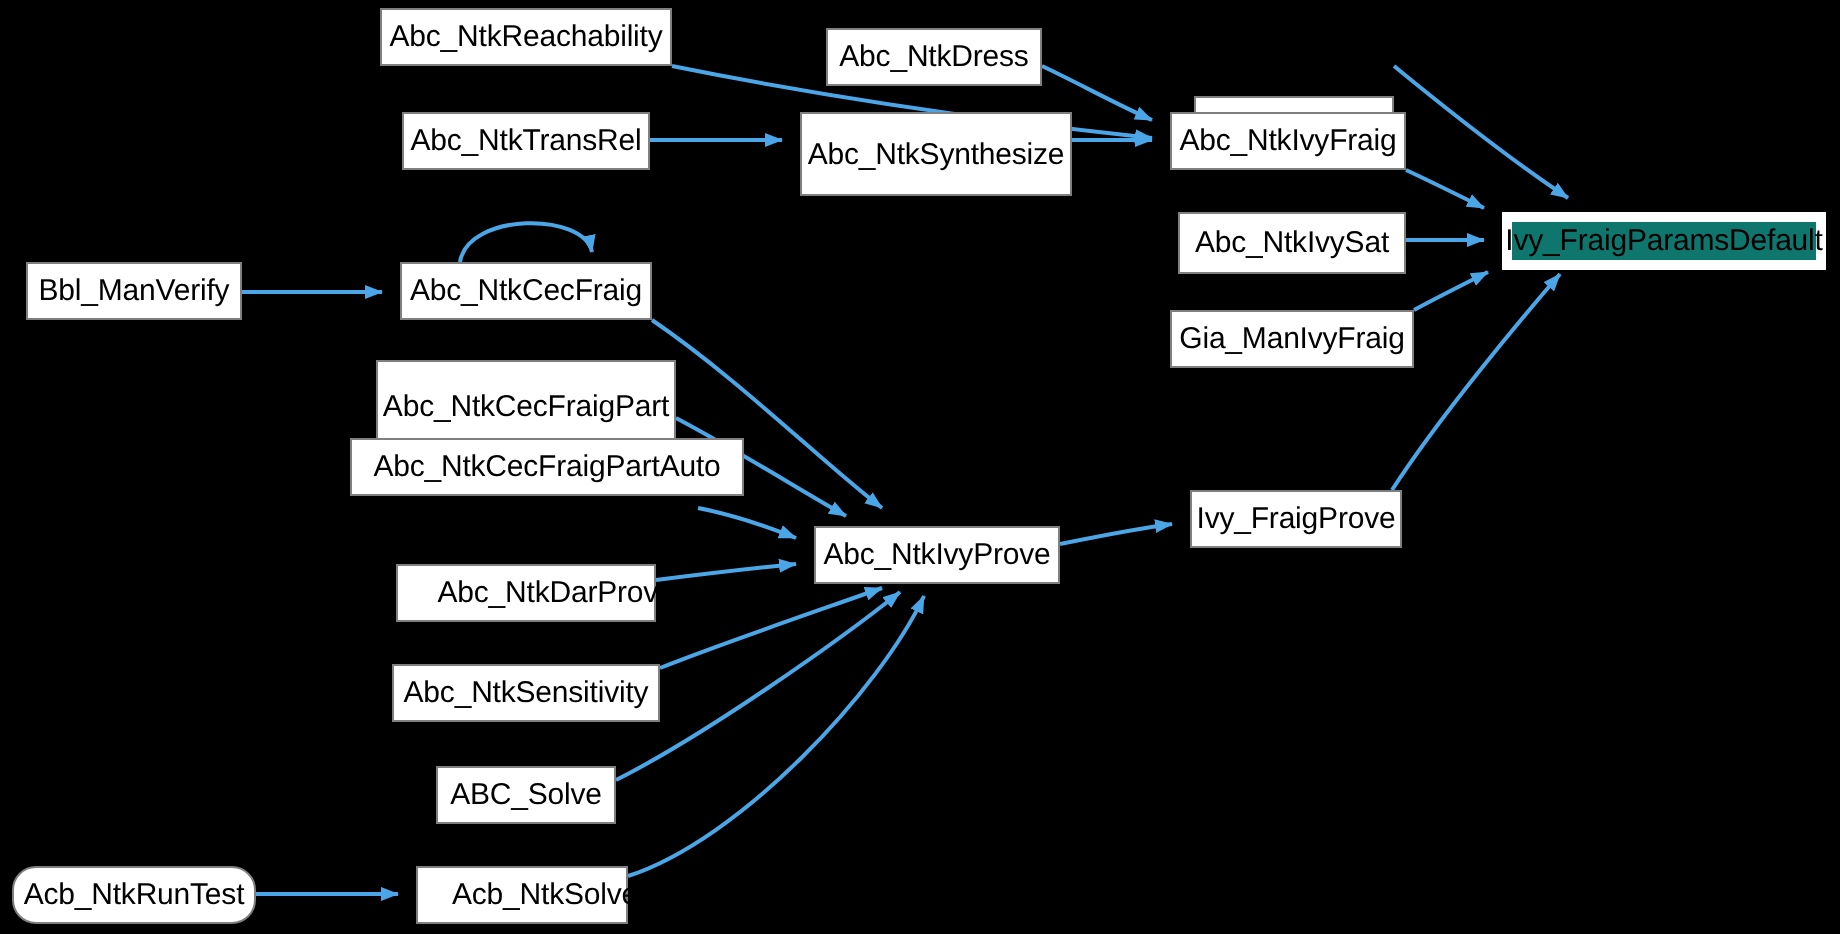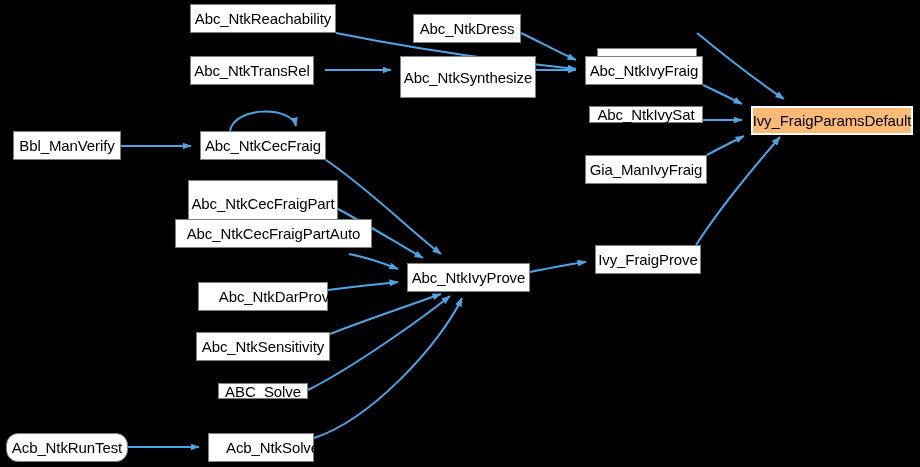--- a/index.html
+++ b/index.html
@@ -31,22 +31,22 @@
     font-size: 15px;
     line-height: 1;
     display: flex;
     align-items: center;
     justify-content: center;
     white-space: nowrap;
     letter-spacing: -0.1px;
     z-index: 5;
   }
   .node.highlight {
-    background: #fdba74;
-    border: 2px solid #ffffff;
+    background: #0f766e;
+    border: 5px solid #ffffff;
   }
   .node-label {
     display: block;
     padding: 0 2px;
   }
 </style>
 </head>
 <body>
 
 <div id="graph-root">
@@ -84,30 +84,30 @@
   <div id="nodes-group">
       <div class="node" style="left: 190px; top: 4px; width: 146px; height: 29px;">
         <span class="node-label">Abc_NtkReachability</span>
       </div>
       <div class="node" style="left: 413px; top: 4px; width: 108px; height: 29px; margin-top: 10px;">
         <span class="node-label">Abc_NtkDress</span>
       </div>
       <div class="node" style="left: 597px; top: 4px; width: 100px; height: 29px; margin-top: 44px;">
         <span class="node-label">Abc_NtkBmc</span>
       </div>
-      <div class="node" style="left: 190px; top: 56px; width: 124px; height: 29px;">
+      <div class="node" style="left: 201px; top: 56px; width: 124px; height: 29px;">
         <span class="node-label">Abc_NtkTransRel</span>
       </div>
       <div class="node" style="left: 400px; top: 56px; width: 136px; height: 42px;">
         <span class="node-label">Abc_NtkSynthesize</span>
       </div>
       <div class="node" style="left: 585px; top: 56px; width: 118px; height: 29px;">
         <span class="node-label">Abc_NtkIvyFraig</span>
       </div>
-      <div class="node" style="left: 589px; top: 106px; width: 114px; height: 17px;">
+      <div class="node" style="left: 589px; top: 106px; width: 114px; height: 31px;">
         <span class="node-label">Abc_NtkIvySat</span>
       </div>
       <div class="node highlight" style="left: 751px; top: 106px; width: 162px; height: 29px;">
         <span class="node-label">Ivy_FraigParamsDefault</span>
       </div>
       <div class="node" style="left: 13px; top: 131px; width: 108px; height: 29px;">
         <span class="node-label">Bbl_ManVerify</span>
       </div>
       <div class="node" style="left: 200px; top: 131px; width: 126px; height: 29px;">
         <span class="node-label">Abc_NtkCecFraig</span>
@@ -126,21 +126,21 @@
       </div>
       <div class="node" style="left: 407px; top: 263px; width: 123px; height: 29px;">
         <span class="node-label">Abc_NtkIvyProve</span>
       </div>
       <div class="node" style="left: 198px; top: 282px; width: 130px; height: 29px; padding-left: 30px;">
         <span class="node-label">Abc_NtkDarProve</span>
       </div>
       <div class="node" style="left: 196px; top: 332px; width: 134px; height: 29px;">
         <span class="node-label">Abc_NtkSensitivity</span>
       </div>
-      <div class="node" style="left: 218px; top: 383px; width: 90px; height: 16px;">
+      <div class="node" style="left: 218px; top: 383px; width: 90px; height: 29px;">
         <span class="node-label">ABC_Solve</span>
       </div>
       <div class="node" style="left: 6px; top: 433px; width: 122px; height: 29px; border-radius: 12px;">
         <span class="node-label">Acb_NtkRunTest</span>
       </div>
       <div class="node" style="left: 208px; top: 433px; width: 106px; height: 29px; padding-left: 23px;">
         <span class="node-label">Acb_NtkSolve</span>
       </div>
     </div>
 

